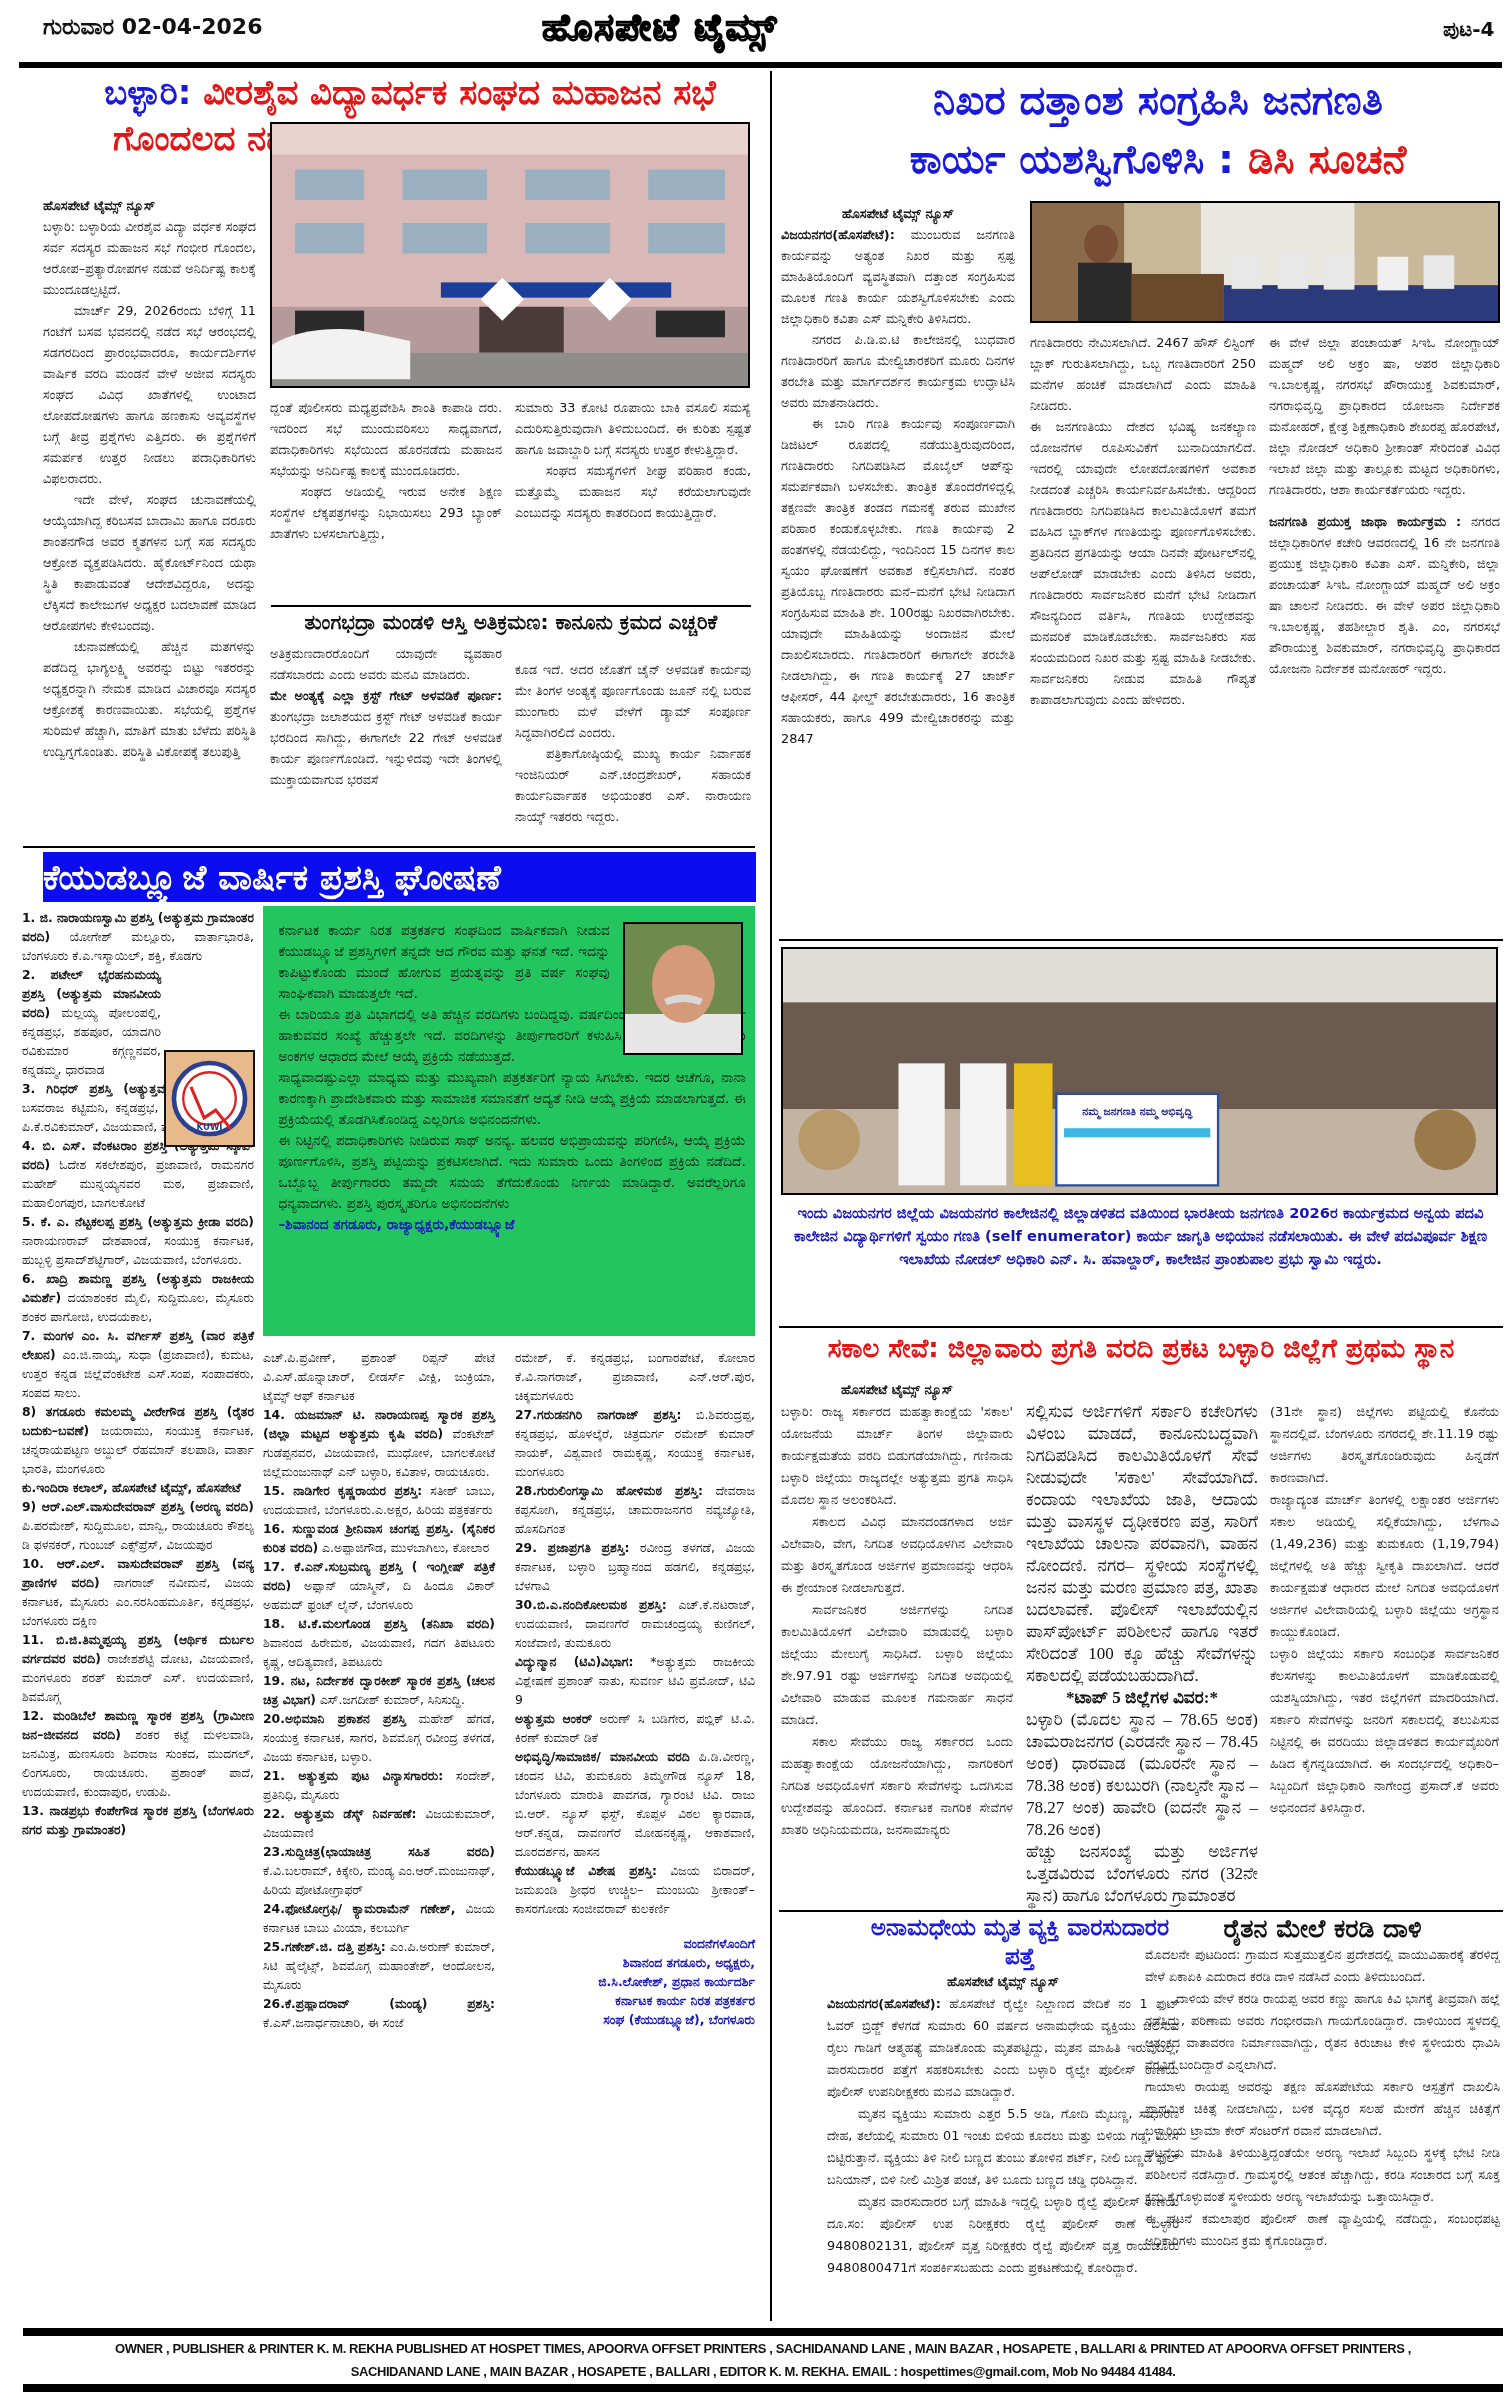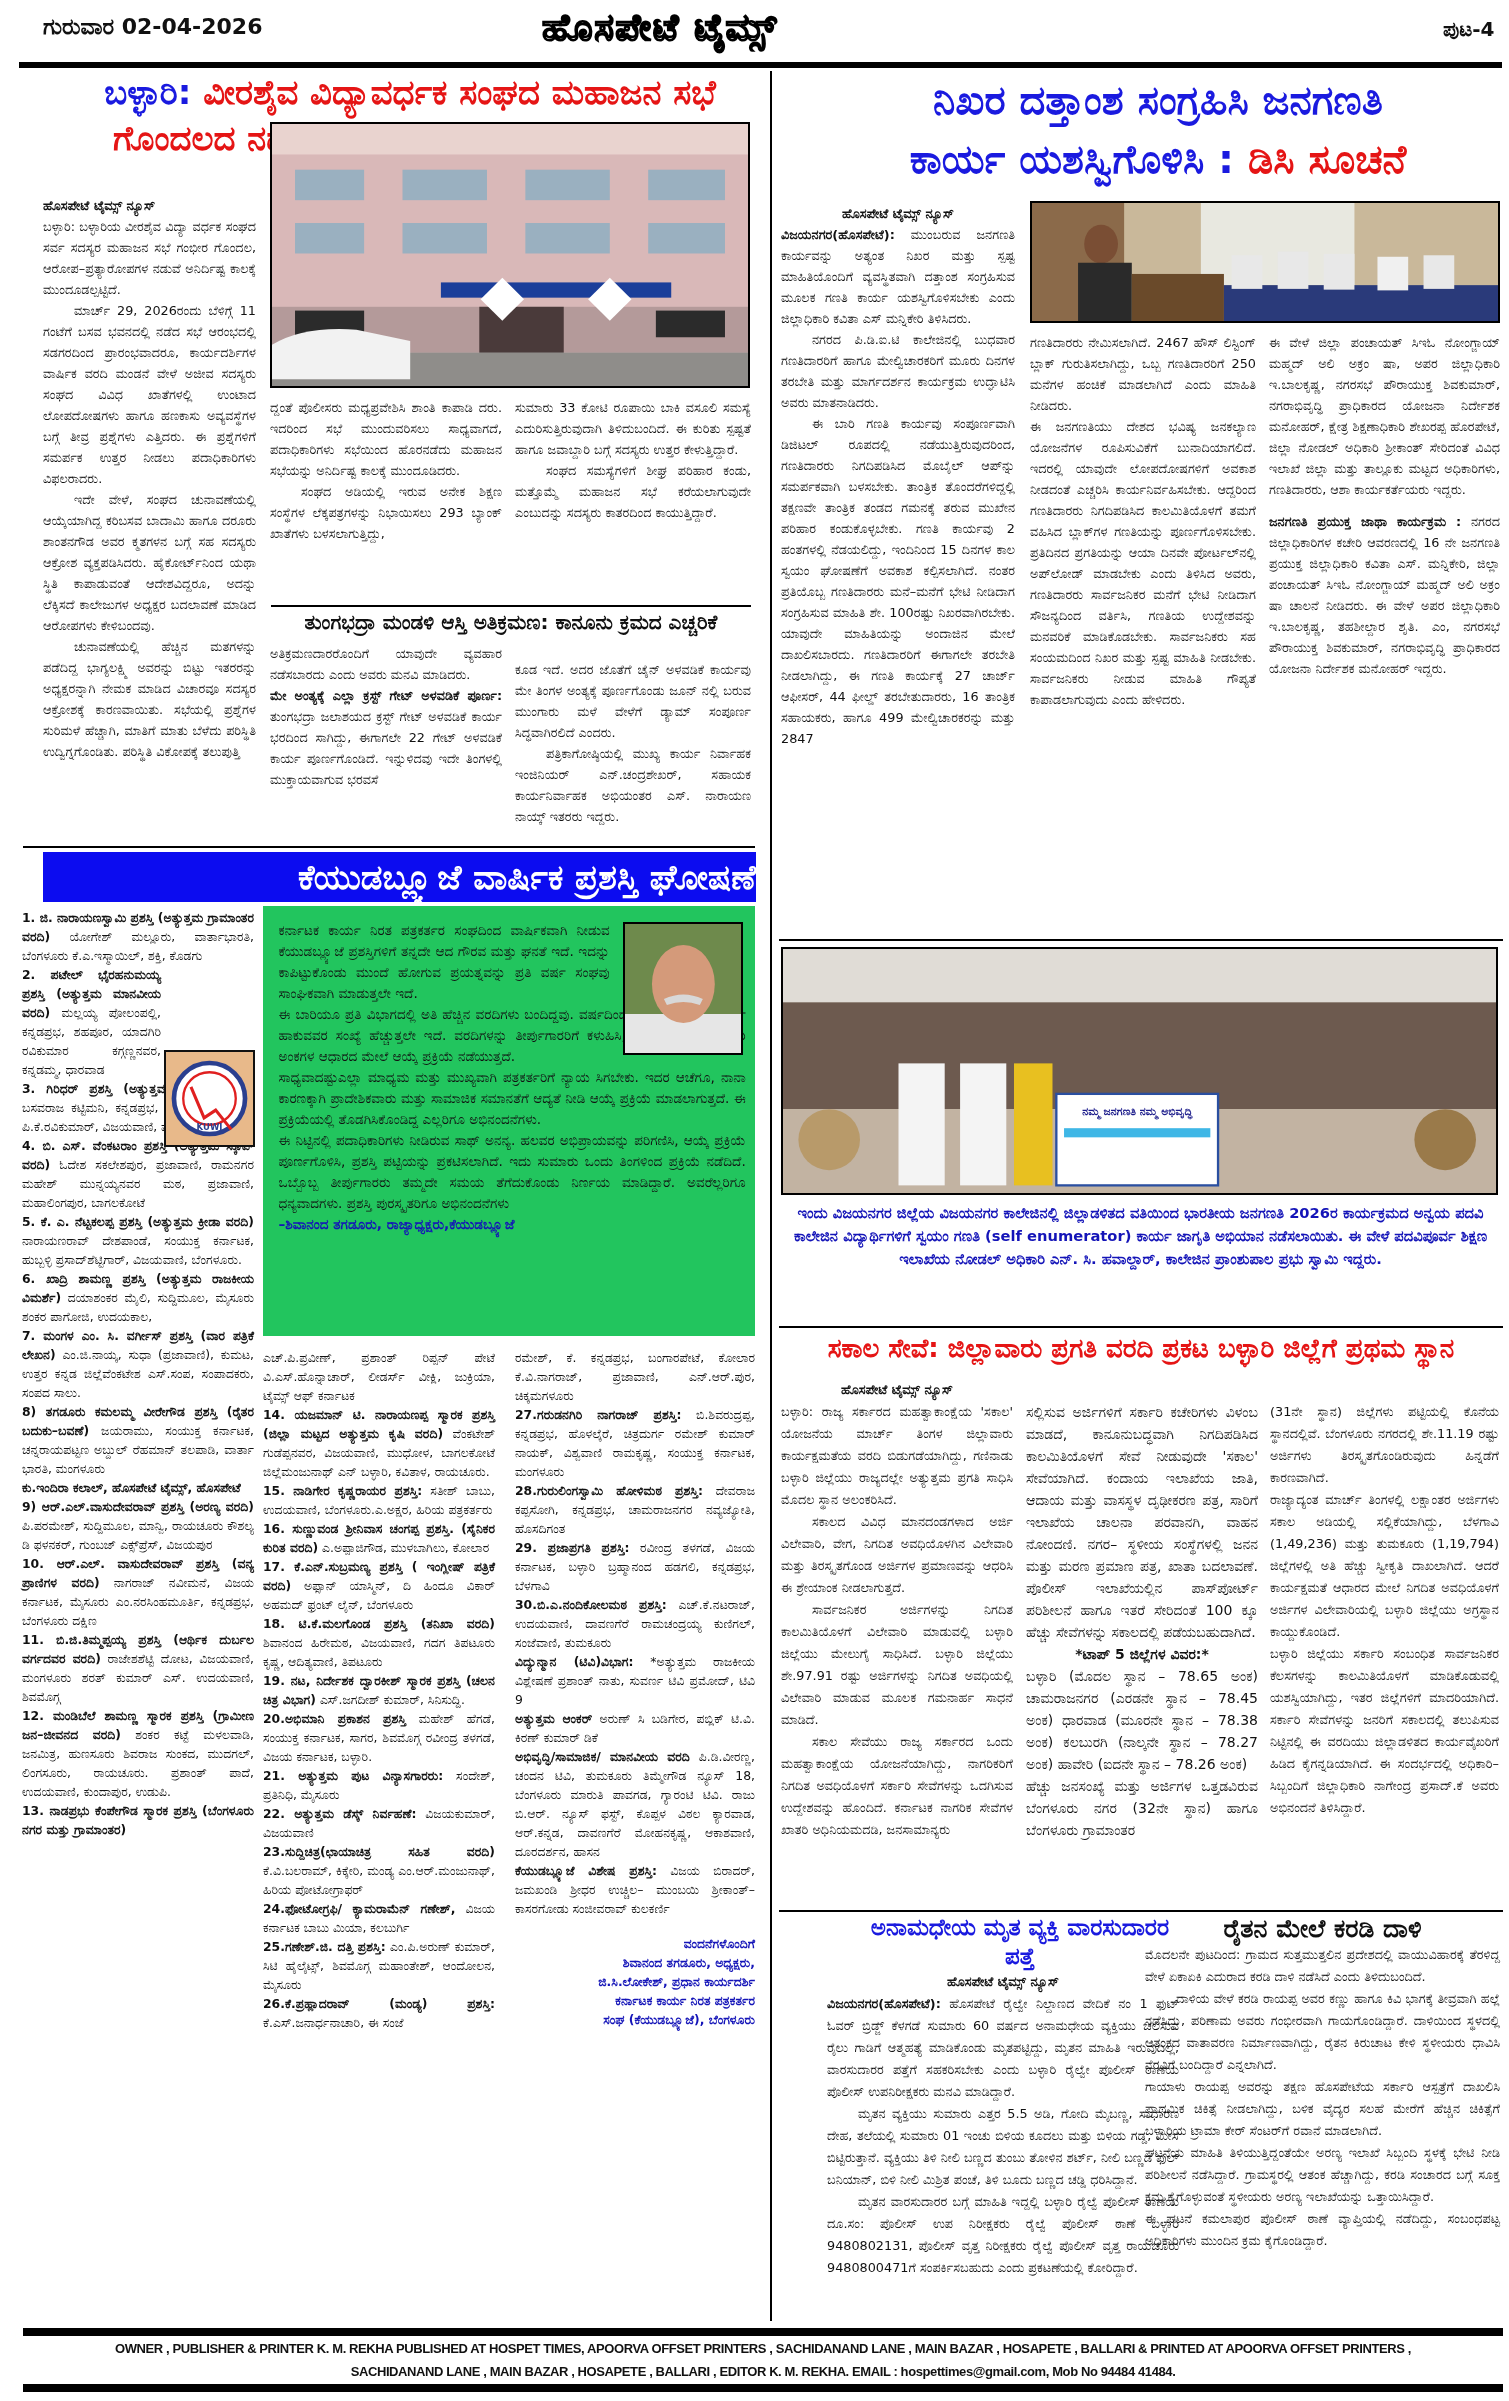--- a/index.html
+++ b/index.html
@@ -16,21 +16,21 @@
   .col { font-size: 13.6px; line-height: 21px; text-align: justify; }
   .col p { text-indent: 0; }
   .col .ind { text-indent: 31px; }
   .byline { font-weight: bold; font-size: 13px; }
   .photo { border: 2.3px solid #000; overflow: hidden; }
   .hrule { height: 1.5px; background: #000; }
   .bold { font-weight: bold; }
   .caption { color: #1414b8; font-weight: bold; text-align: center; font-size: 14.7px; line-height: 23px; }
   .footer-rule { left: 23px; width: 1480px; height: 7.7px; background: #000; }
   .footer-text { left: 23px; width: 1480px; text-align: center; font-family: "Liberation Sans", sans-serif; font-weight: bold; font-size: 13px; letter-spacing: -0.4px; }
-  .kuwj-banner { left: 43px; top: 852px; width: 713px; height: 50px; background: #0c0cf0; color: #fff; font-weight: bold; font-size: 34px; text-align: right; line-height: 50px; }
+  .kuwj-banner { left: 43px; top: 852px; width: 713px; height: 50px; background: #0c0cf0; color: #fff; font-weight: bold; font-size: 34px; text-align: left; line-height: 50px; }
   .award-box { left: 263px; top: 906px; width: 492px; height: 430px; background: #22c55e; padding: 14px 9.3px 7.7px 15.5px; }
   .award-box p { font-size: 13.6px; line-height: 21px; text-align: justify; }
   .sig { color: #1414b8; font-weight: bold; text-align: right; font-size: 14px; }
   .photo-fill { width: 100%; height: 100%; }
 </style>
 </head>
 <body>
 
 <div class="abs masthead-date">ಗುರುವಾರ 02-04-2026</div>
 <div class="abs masthead-title">ಹೊಸಪೇಟೆ ಟೈಮ್ಸ್</div>
@@ -238,21 +238,21 @@
 
 <div class="abs hrule" style="left:779px; top:1326px; width:724px;"></div>
 <div class="abs headline red" style="left:779px; top:1332px; width:724px; font-size:26px;">ಸಕಾಲ ಸೇವೆ: ಜಿಲ್ಲಾವಾರು ಪ್ರಗತಿ ವರದಿ ಪ್ರಕಟ ಬಳ್ಳಾರಿ ಜಿಲ್ಲೆಗೆ ಪ್ರಥಮ ಸ್ಥಾನ</div>
 <div class="abs col" style="left:781px; top:1379px; width:232px; font-size:12.8px; line-height:22px;">
   <p class="byline" style="text-align:center;">ಹೊಸಪೇಟೆ ಟೈಮ್ಸ್ ನ್ಯೂಸ್</p>
   <p>ಬಳ್ಳಾರಿ: ರಾಜ್ಯ ಸರ್ಕಾರದ ಮಹತ್ವಾಕಾಂಕ್ಷೆಯ 'ಸಕಾಲ' ಯೋಜನೆಯ ಮಾರ್ಚ್ ತಿಂಗಳ ಜಿಲ್ಲಾವಾರು ಕಾರ್ಯಕ್ಷಮತೆಯ ವರದಿ ಬಿಡುಗಡೆಯಾಗಿದ್ದು, ಗಣಿನಾಡು ಬಳ್ಳಾರಿ ಜಿಲ್ಲೆಯು ರಾಜ್ಯದಲ್ಲೇ ಅತ್ಯುತ್ತಮ ಪ್ರಗತಿ ಸಾಧಿಸಿ ಮೊದಲ ಸ್ಥಾನ ಅಲಂಕರಿಸಿದೆ.</p>
   <p class="ind">ಸಕಾಲದ ವಿವಿಧ ಮಾನದಂಡಗಳಾದ ಅರ್ಜಿ ವಿಲೇವಾರಿ, ವೇಗ, ನಿಗದಿತ ಅವಧಿಯೊಳಗಿನ ವಿಲೇವಾರಿ ಮತ್ತು ತಿರಸ್ಕೃತಗೊಂಡ ಅರ್ಜಿಗಳ ಪ್ರಮಾಣವನ್ನು ಆಧರಿಸಿ ಈ ಶ್ರೇಯಾಂಕ ನೀಡಲಾಗುತ್ತದೆ.</p>
   <p class="ind">ಸಾರ್ವಜನಿಕರ ಅರ್ಜಿಗಳನ್ನು ನಿಗದಿತ ಕಾಲಮಿತಿಯೊಳಗೆ ವಿಲೇವಾರಿ ಮಾಡುವಲ್ಲಿ ಬಳ್ಳಾರಿ ಜಿಲ್ಲೆಯು ಮೇಲುಗೈ ಸಾಧಿಸಿದೆ. ಬಳ್ಳಾರಿ ಜಿಲ್ಲೆಯು ಶೇ.97.91 ರಷ್ಟು ಅರ್ಜಿಗಳನ್ನು ನಿಗದಿತ ಅವಧಿಯಲ್ಲಿ ವಿಲೇವಾರಿ ಮಾಡುವ ಮೂಲಕ ಗಮನಾರ್ಹ ಸಾಧನೆ ಮಾಡಿದೆ.</p>
   <p class="ind">ಸಕಾಲ ಸೇವೆಯು ರಾಜ್ಯ ಸರ್ಕಾರದ ಒಂದು ಮಹತ್ವಾಕಾಂಕ್ಷೆಯ ಯೋಜನೆಯಾಗಿದ್ದು, ನಾಗರಿಕರಿಗೆ ನಿಗದಿತ ಅವಧಿಯೊಳಗೆ ಸರ್ಕಾರಿ ಸೇವೆಗಳನ್ನು ಒದಗಿಸುವ ಉದ್ದೇಶವನ್ನು ಹೊಂದಿದೆ. ಕರ್ನಾಟಕ ನಾಗರಿಕ ಸೇವೆಗಳ ಖಾತರಿ ಅಧಿನಿಯಮದಡಿ, ಜನಸಾಮಾನ್ಯರು</p>
 </div>
-<div class="abs col" style="left:1026px; top:1401px; width:232px; font-size:14px; line-height:22px;">
+<div class="abs col" style="left:1026px; top:1401px; width:232px; font-size:17px; line-height:22px;font-family:Liberation Serif, serif;">
   <p>ಸಲ್ಲಿಸುವ ಅರ್ಜಿಗಳಿಗೆ ಸರ್ಕಾರಿ ಕಚೇರಿಗಳು ವಿಳಂಬ ಮಾಡದೆ, ಕಾನೂನುಬದ್ಧವಾಗಿ ನಿಗದಿಪಡಿಸಿದ ಕಾಲಮಿತಿಯೊಳಗೆ ಸೇವೆ ನೀಡುವುದೇ 'ಸಕಾಲ' ಸೇವೆಯಾಗಿದೆ. ಕಂದಾಯ ಇಲಾಖೆಯ ಜಾತಿ, ಆದಾಯ ಮತ್ತು ವಾಸಸ್ಥಳ ದೃಢೀಕರಣ ಪತ್ರ, ಸಾರಿಗೆ ಇಲಾಖೆಯ ಚಾಲನಾ ಪರವಾನಗಿ, ವಾಹನ ನೋಂದಣಿ. ನಗರ– ಸ್ಥಳೀಯ ಸಂಸ್ಥೆಗಳಲ್ಲಿ ಜನನ ಮತ್ತು ಮರಣ ಪ್ರಮಾಣ ಪತ್ರ, ಖಾತಾ ಬದಲಾವಣೆ. ಪೊಲೀಸ್ ಇಲಾಖೆಯಲ್ಲಿನ ಪಾಸ್‌ಪೋರ್ಟ್ ಪರಿಶೀಲನೆ ಹಾಗೂ ಇತರೆ ಸೇರಿದಂತೆ 100 ಕ್ಕೂ ಹೆಚ್ಚು ಸೇವೆಗಳನ್ನು ಸಕಾಲದಲ್ಲಿ ಪಡೆಯಬಹುದಾಗಿದೆ.</p>
   <p class="bold" style="text-align:center;">*ಟಾಪ್ 5 ಜಿಲ್ಲೆಗಳ ವಿವರ:*</p>
   <p>ಬಳ್ಳಾರಿ (ಮೊದಲ ಸ್ಥಾನ – 78.65 ಅಂಕ) ಚಾಮರಾಜನಗರ (ಎರಡನೇ ಸ್ಥಾನ – 78.45 ಅಂಕ) ಧಾರವಾಡ (ಮೂರನೇ ಸ್ಥಾನ – 78.38 ಅಂಕ) ಕಲಬುರಗಿ (ನಾಲ್ಕನೇ ಸ್ಥಾನ – 78.27 ಅಂಕ) ಹಾವೇರಿ (ಐದನೇ ಸ್ಥಾನ – 78.26 ಅಂಕ)</p>
   <p>ಹೆಚ್ಚು ಜನಸಂಖ್ಯೆ ಮತ್ತು ಅರ್ಜಿಗಳ ಒತ್ತಡವಿರುವ ಬೆಂಗಳೂರು ನಗರ (32ನೇ ಸ್ಥಾನ) ಹಾಗೂ ಬೆಂಗಳೂರು ಗ್ರಾಮಾಂತರ</p>
 </div>
 <div class="abs col" style="left:1270px; top:1401px; width:229px; font-size:12.8px; line-height:22px;">
   <p>(31ನೇ ಸ್ಥಾನ) ಜಿಲ್ಲೆಗಳು ಪಟ್ಟಿಯಲ್ಲಿ ಕೊನೆಯ ಸ್ಥಾನದಲ್ಲಿವೆ. ಬೆಂಗಳೂರು ನಗರದಲ್ಲಿ ಶೇ.11.19 ರಷ್ಟು ಅರ್ಜಿಗಳು ತಿರಸ್ಕೃತಗೊಂಡಿರುವುದು ಹಿನ್ನಡೆಗೆ ಕಾರಣವಾಗಿದೆ.</p>
   <p>ರಾಜ್ಯಾದ್ಯಂತ ಮಾರ್ಚ್ ತಿಂಗಳಲ್ಲಿ ಲಕ್ಷಾಂತರ ಅರ್ಜಿಗಳು ಸಕಾಲ ಅಡಿಯಲ್ಲಿ ಸಲ್ಲಿಕೆಯಾಗಿದ್ದು, ಬೆಳಗಾವಿ (1,49,236) ಮತ್ತು ತುಮಕೂರು (1,19,794) ಜಿಲ್ಲೆಗಳಲ್ಲಿ ಅತಿ ಹೆಚ್ಚು ಸ್ವೀಕೃತಿ ದಾಖಲಾಗಿದೆ. ಆದರೆ ಕಾರ್ಯಕ್ಷಮತೆ ಆಧಾರದ ಮೇಲೆ ನಿಗದಿತ ಅವಧಿಯೊಳಗೆ ಅರ್ಜಿಗಳ ವಿಲೇವಾರಿಯಲ್ಲಿ ಬಳ್ಳಾರಿ ಜಿಲ್ಲೆಯು ಅಗ್ರಸ್ಥಾನ ಕಾಯ್ದುಕೊಂಡಿದೆ.</p>
   <p>ಬಳ್ಳಾರಿ ಜಿಲ್ಲೆಯು ಸರ್ಕಾರಿ ಸಂಬಂಧಿತ ಸಾರ್ವಜನಿಕರ ಕೆಲಸಗಳನ್ನು ಕಾಲಮಿತಿಯೊಳಗೆ ಮಾಡಿಕೊಡುವಲ್ಲಿ ಯಶಸ್ವಿಯಾಗಿದ್ದು, ಇತರ ಜಿಲ್ಲೆಗಳಿಗೆ ಮಾದರಿಯಾಗಿದೆ. ಸರ್ಕಾರಿ ಸೇವೆಗಳನ್ನು ಜನರಿಗೆ ಸಕಾಲದಲ್ಲಿ ತಲುಪಿಸುವ ನಿಟ್ಟಿನಲ್ಲಿ ಈ ವರದಿಯು ಜಿಲ್ಲಾಡಳಿತದ ಕಾರ್ಯವೈಖರಿಗೆ ಹಿಡಿದ ಕೈಗನ್ನಡಿಯಾಗಿದೆ. ಈ ಸಂದರ್ಭದಲ್ಲಿ ಅಧಿಕಾರಿ– ಸಿಬ್ಬಂದಿಗೆ ಜಿಲ್ಲಾಧಿಕಾರಿ ನಾಗೇಂದ್ರ ಪ್ರಸಾದ್.ಕೆ ಅವರು ಅಭಿನಂದನೆ ತಿಳಿಸಿದ್ದಾರೆ.</p>
 </div>

